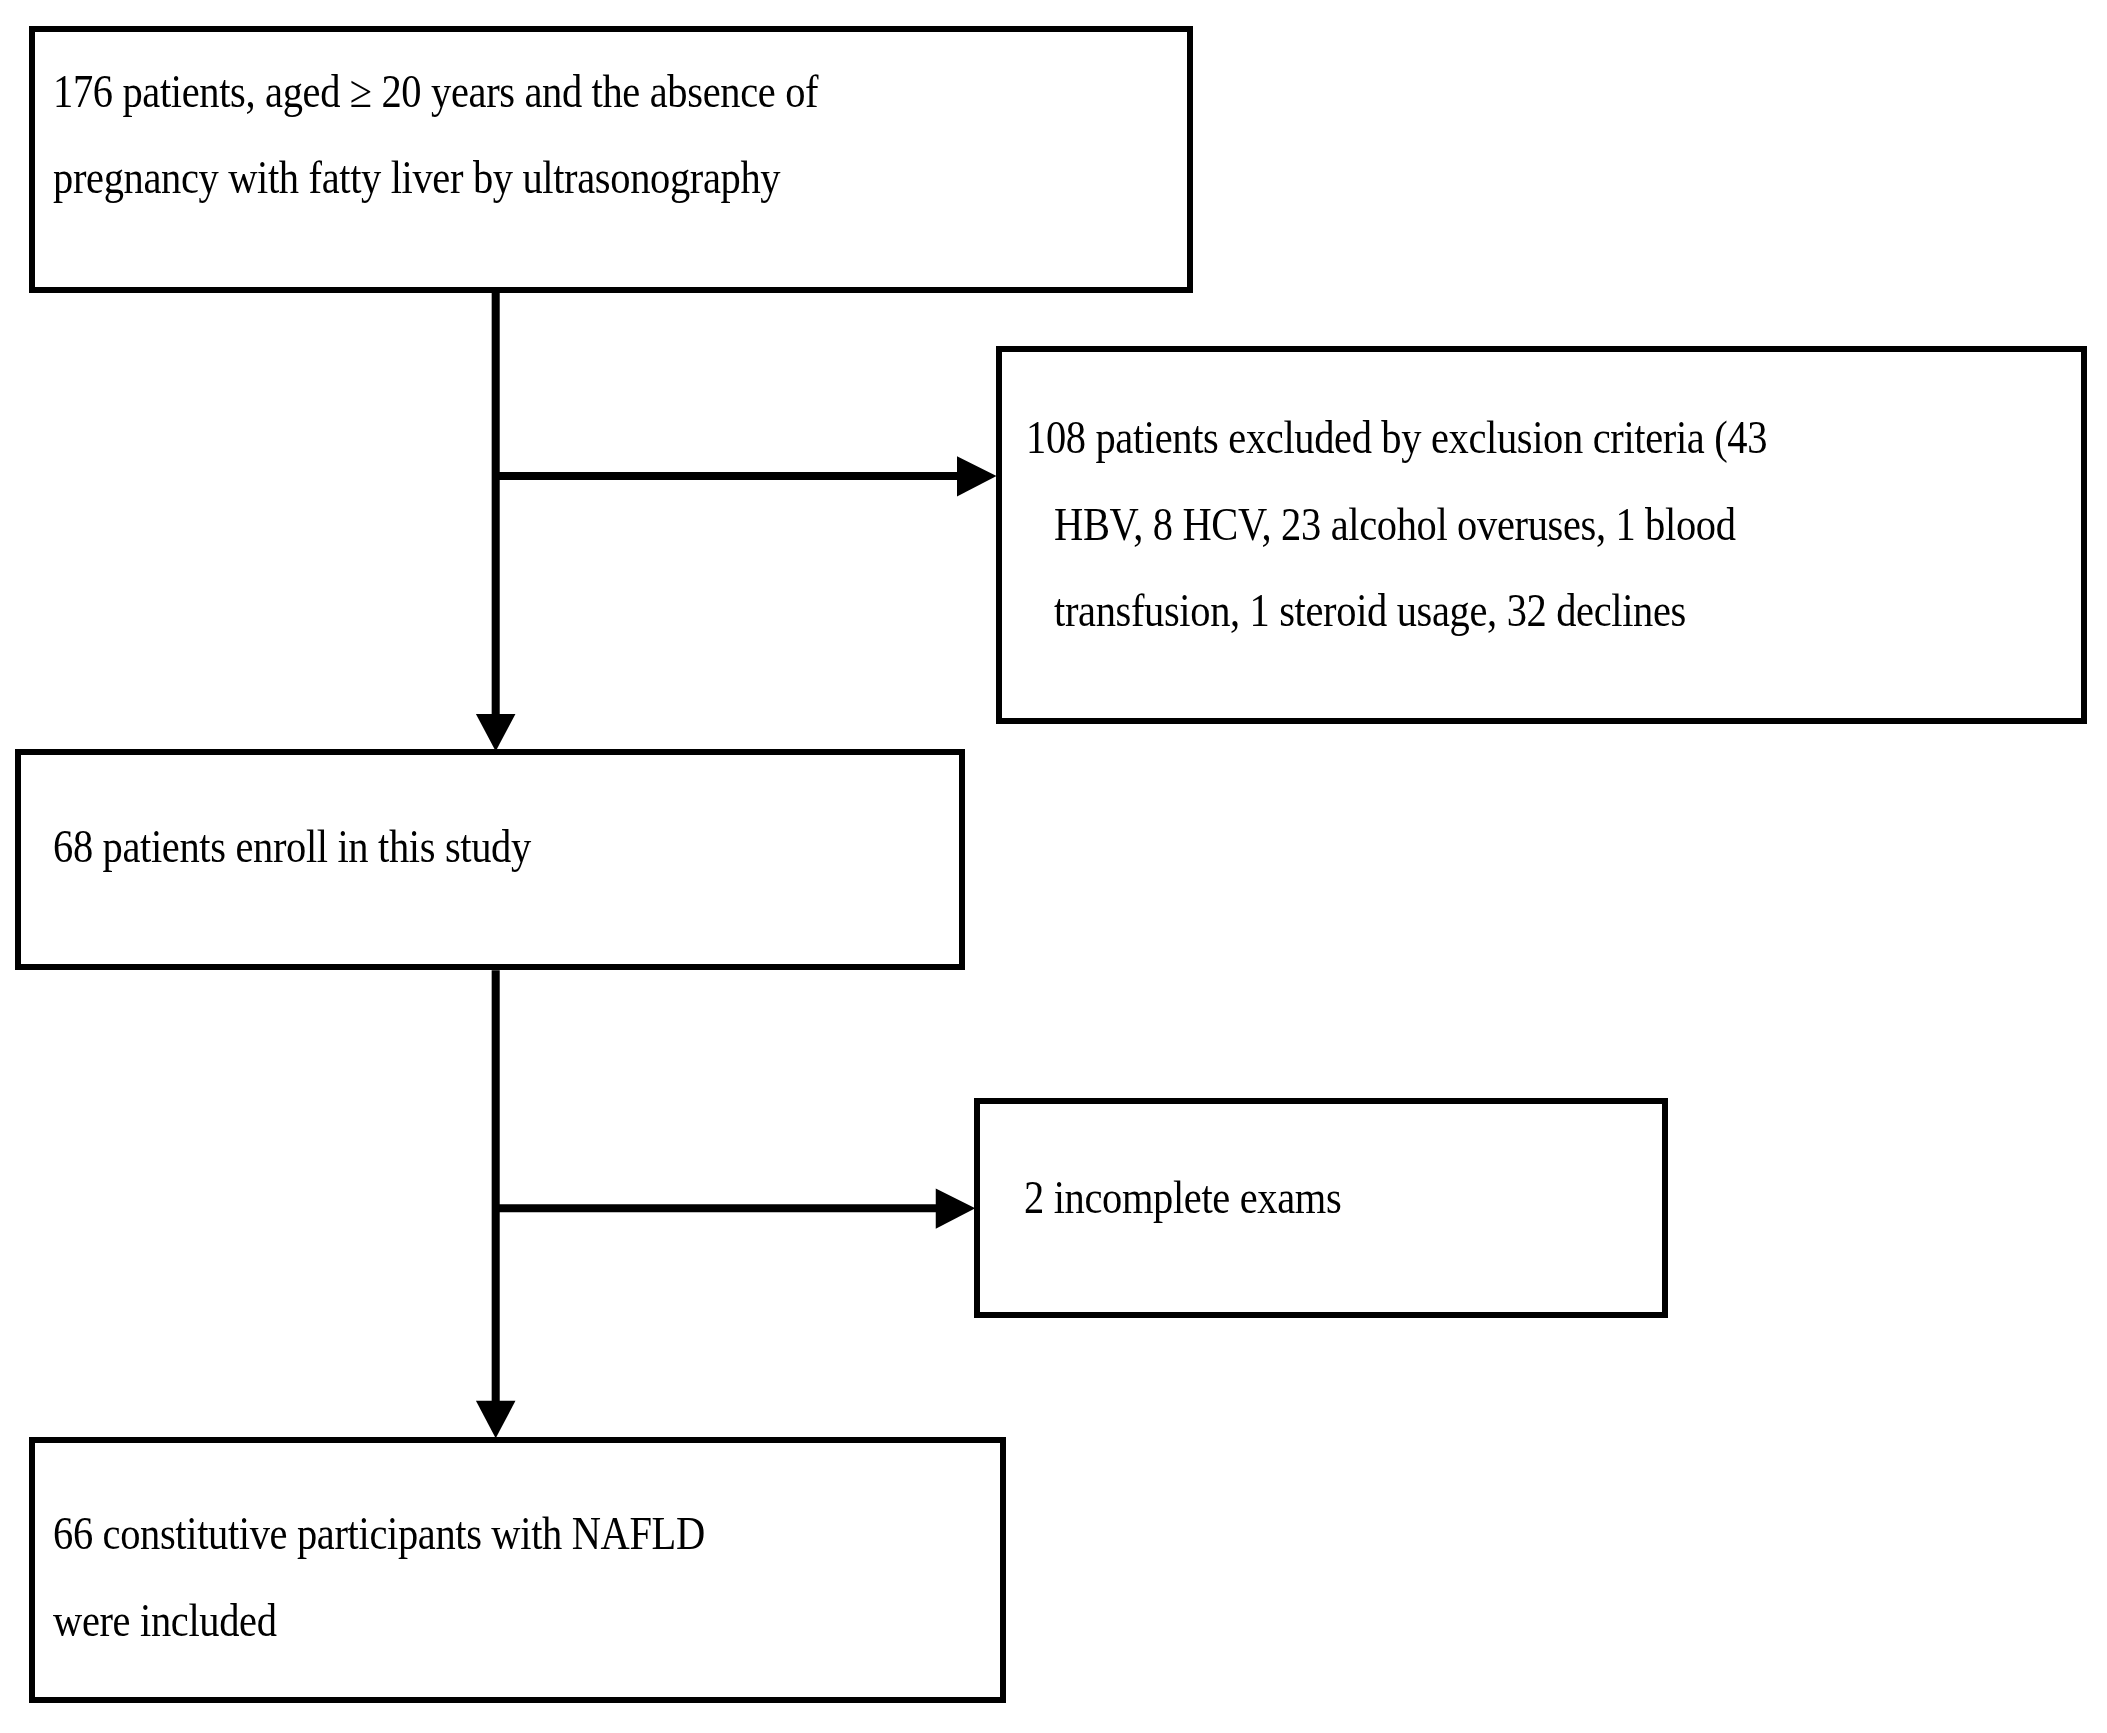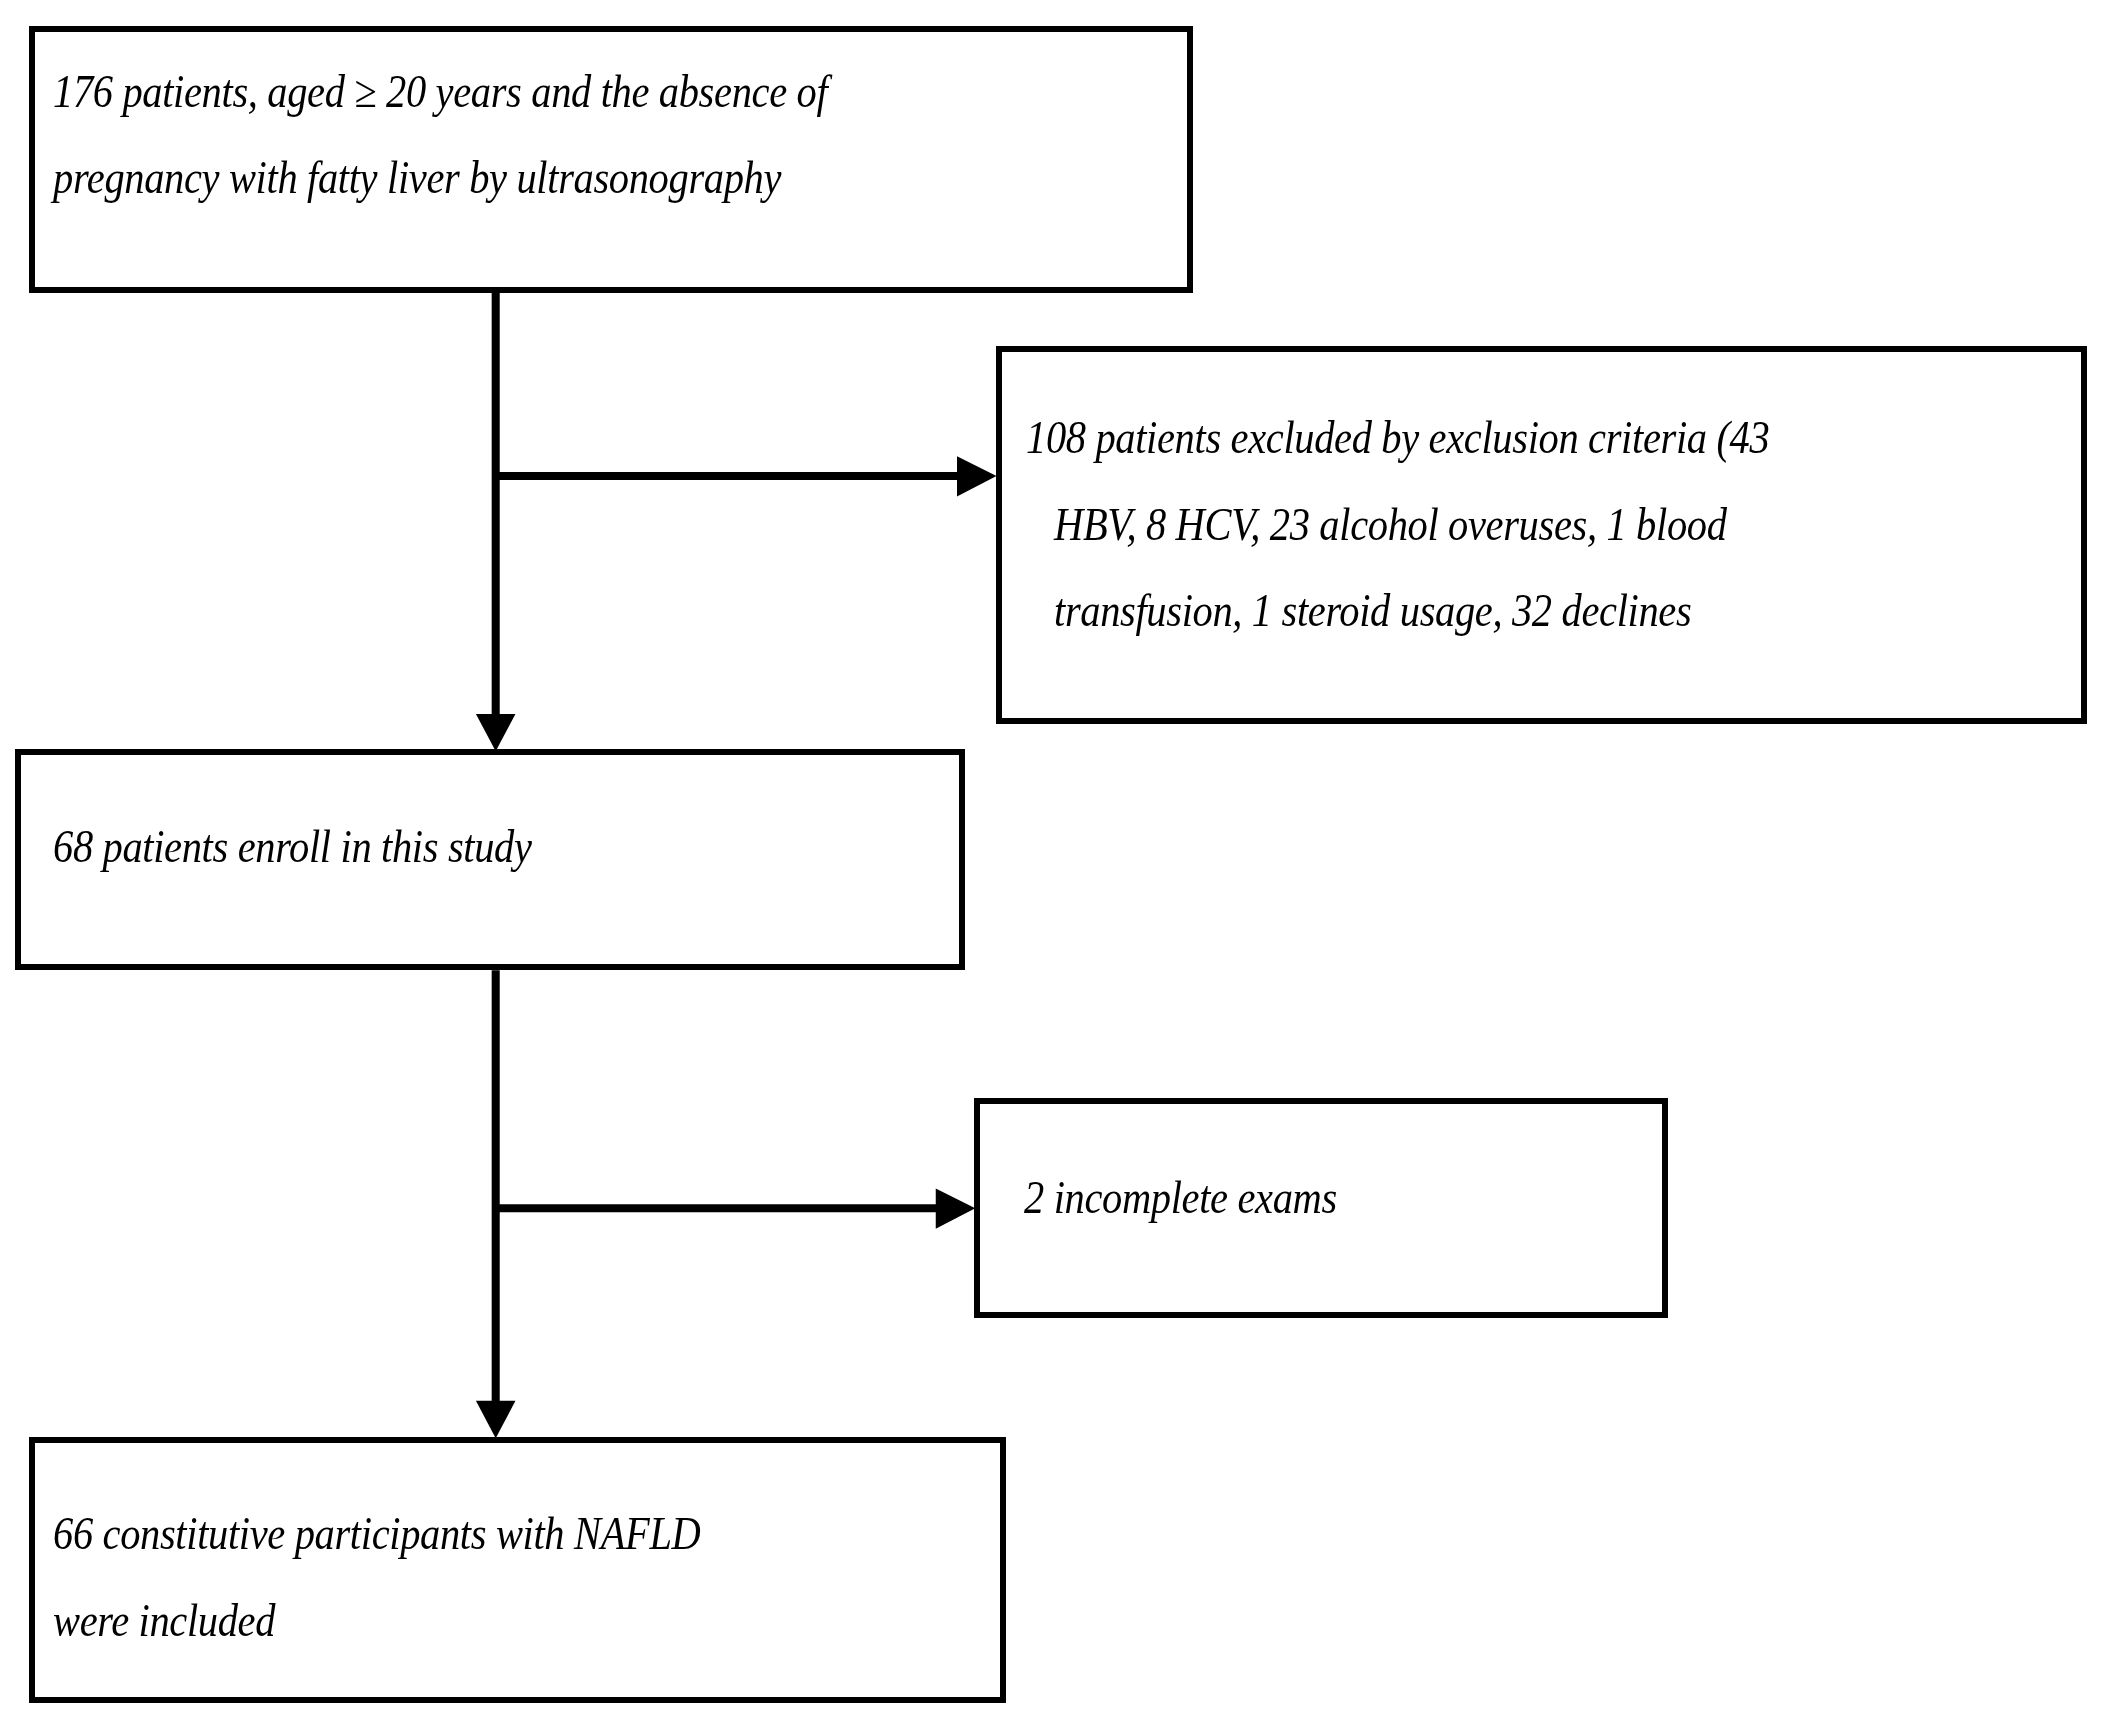--- a/index.html
+++ b/index.html
@@ -8,21 +8,20 @@
     padding: 0;
     background: #ffffff;
   }
   #canvas {
     position: relative;
     width: 2108px;
     height: 1734px;
     background: #ffffff;
     overflow: hidden;
     font-family: "Liberation Serif", "DejaVu Serif", serif;
-    font-style: italic;
   }
   .flow-box {
     position: absolute;
     box-sizing: border-box;
     border: 6.6px solid #000000;
     background: #ffffff;
   }
   .box-text {
     position: absolute;
     box-sizing: border-box;

